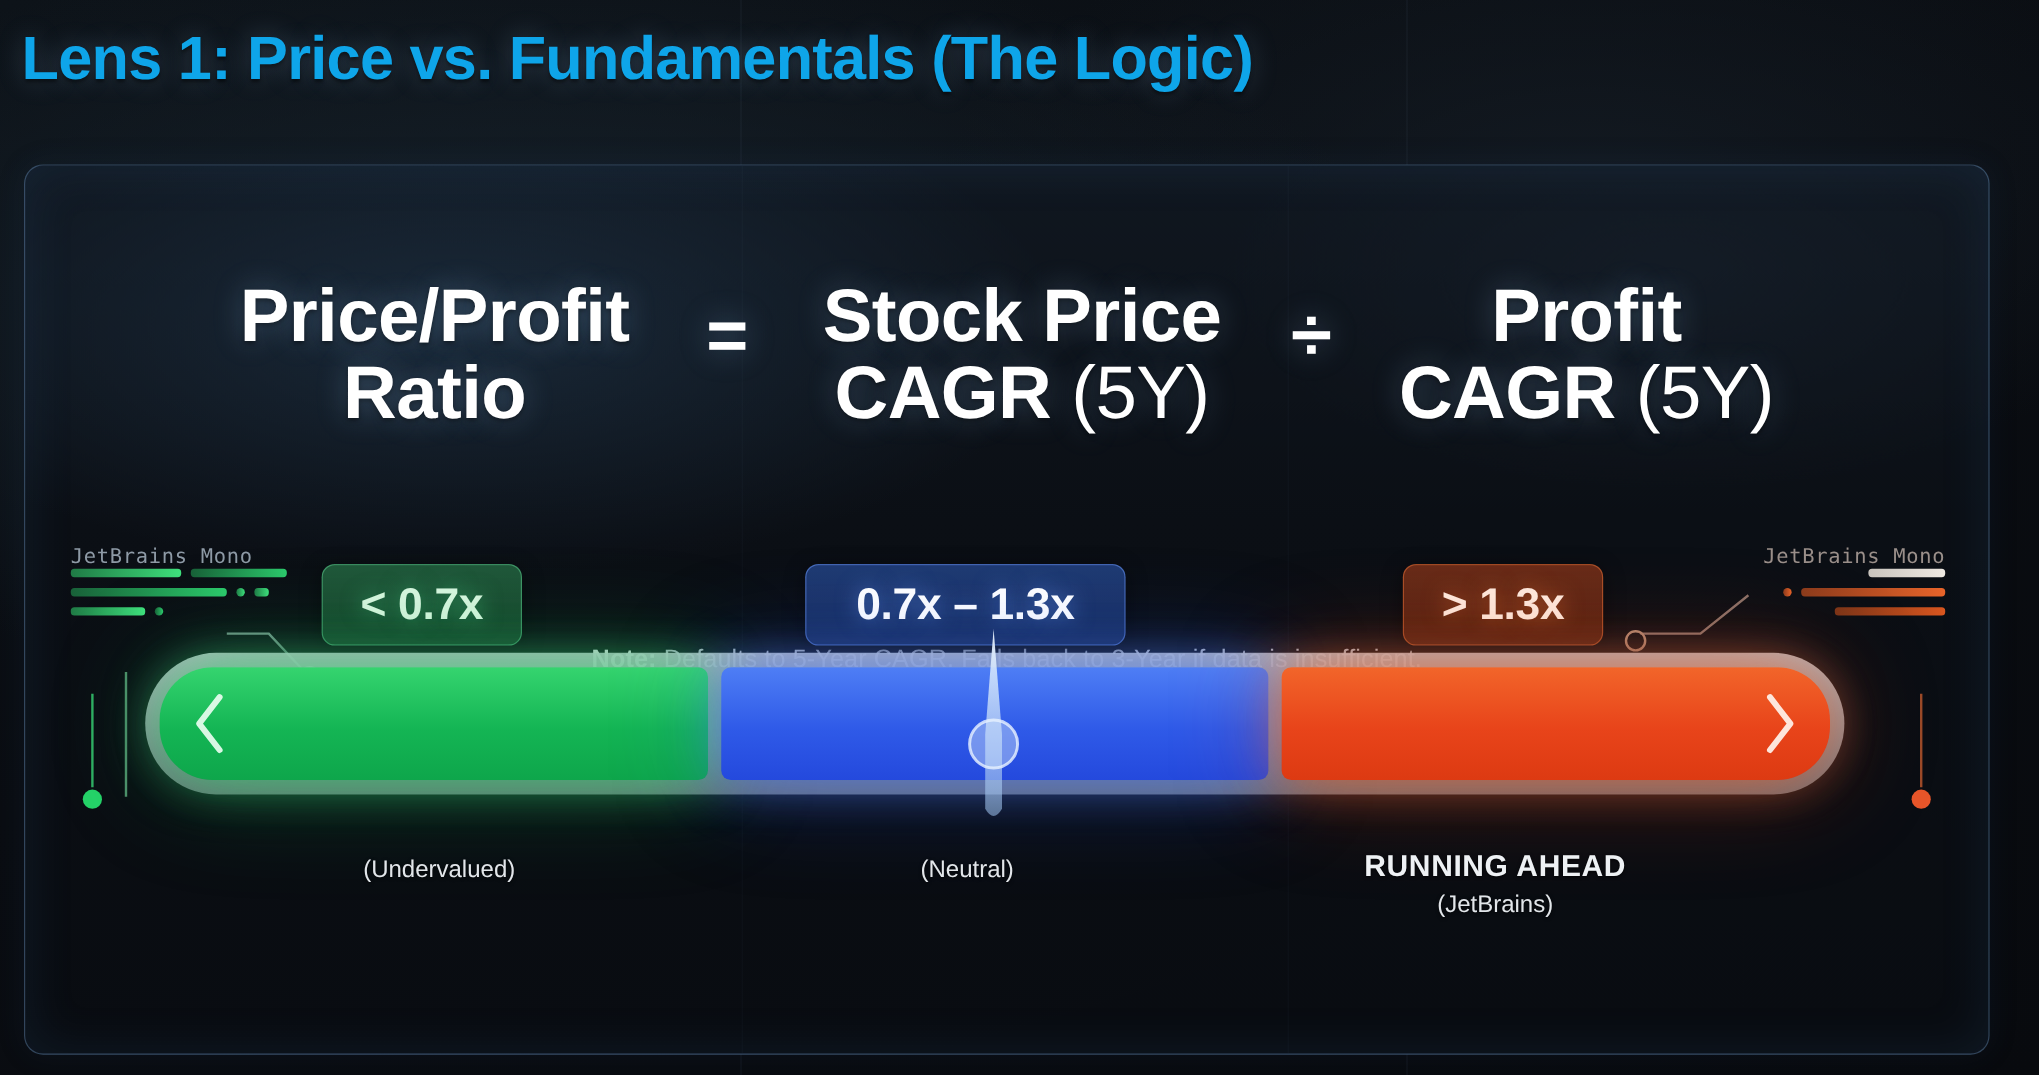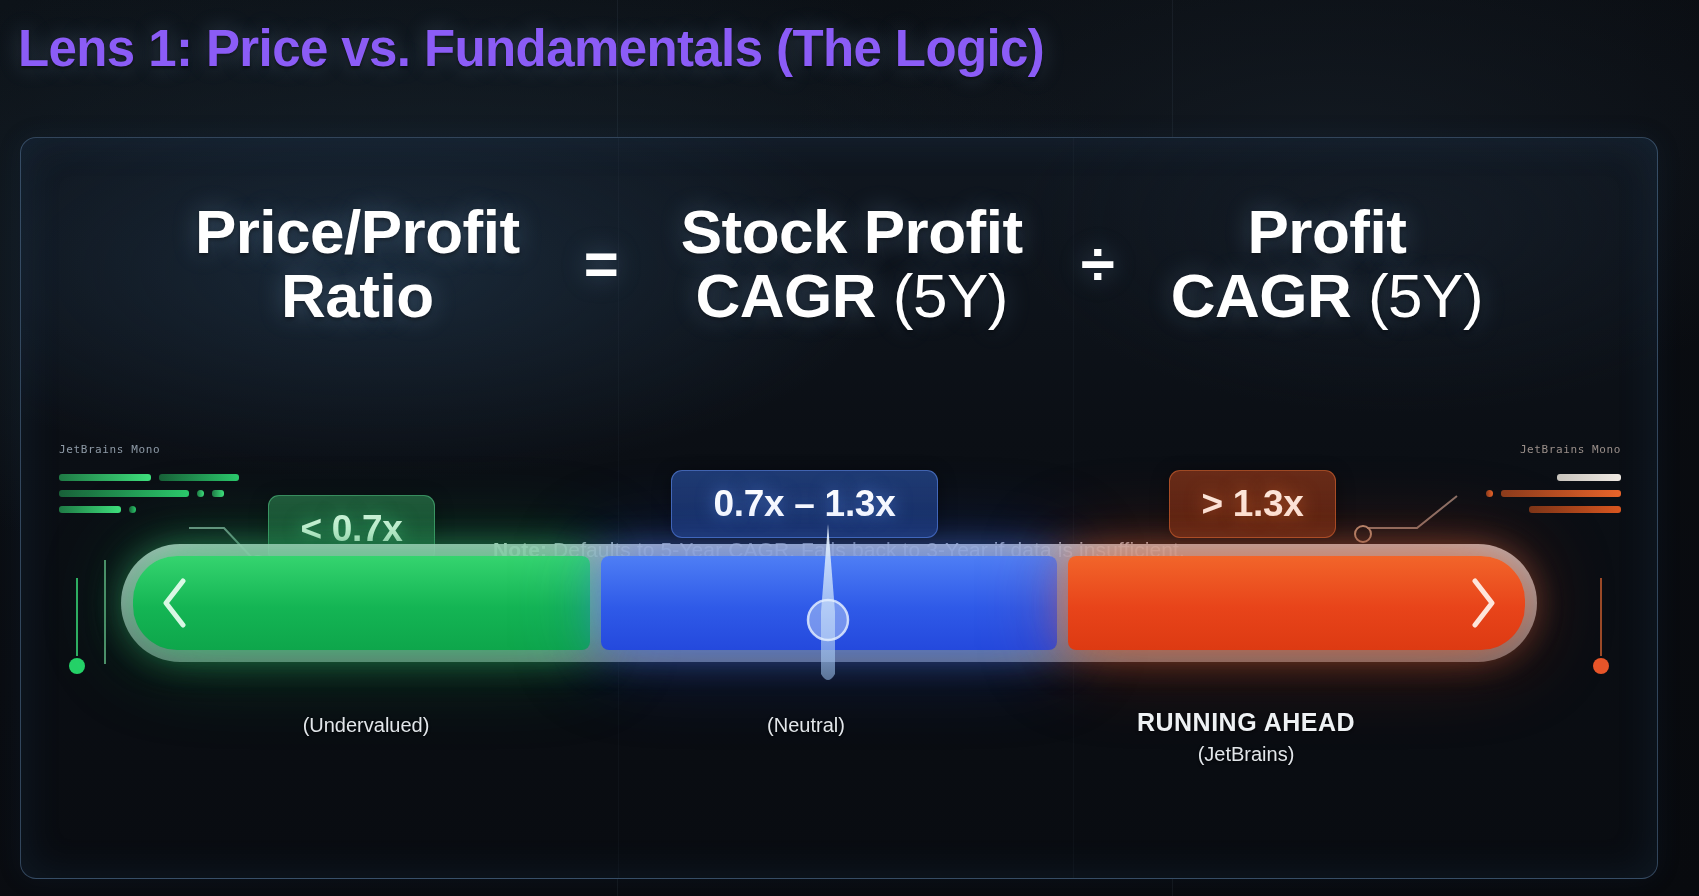--- a/index.html
+++ b/index.html
@@ -12,21 +12,21 @@
       linear-gradient(160deg,#0d1319 0%, #0a0d12 45%, #080a0e 100%);
   }
   
   .seam{position:absolute;top:0;bottom:0;width:1px;background:rgba(150,180,210,.07);pointer-events:none;}
   .seam.a{left:617px}.seam.b{left:1172px}
 
   
   .title{
     position:absolute;left:18px;top:19px;
     font-size:51px;font-weight:700;letter-spacing:-.6px;
-    color:#8b5cf6;white-space:nowrap;
+    color:#0ea5e9;white-space:nowrap;
     text-shadow:0 0 22px rgba(150,190,230,.28),0 2px 3px rgba(0,0,0,.65);
   }
 
   
   .card{
     position:absolute;left:20px;top:137px;width:1636px;height:740px;
     border:1px solid rgba(108,150,196,.42);border-radius:16px;
     background:
       radial-gradient(780px 320px at 22% 18%, rgba(35,58,80,.55) 0%, rgba(14,19,26,0) 65%),
       radial-gradient(620px 300px at 84% 12%, rgba(24,34,46,.5) 0%, rgba(12,16,22,0) 62%),
@@ -38,39 +38,40 @@
   
   .formula{
     position:absolute;left:0;right:0;top:62px;
     display:flex;align-items:center;justify-content:center;gap:0px;
     color:#ffffff;
   }
   .f-term{
     text-align:center;line-height:1.03;font-weight:700;font-size:62px;
     letter-spacing:-.5px;
     text-shadow:0 0 26px rgba(150,195,240,.30),0 2px 4px rgba(0,0,0,.6);
+    margin-top:32px;
   }
   .f-term .thin{font-weight:400;}
   .f-op{
     font-size:60px;font-weight:700;line-height:1;
     text-shadow:0 0 26px rgba(150,195,240,.35);
   }
   .op-eq{margin:0 62px 0 64px;}
   .op-div{margin:0 56px 0 58px;font-size:62px;}
 
   
   .note{
     position:absolute;left:0;right:0;top:400px;text-align:center;
     font-size:21px;color:#c8ced6;letter-spacing:.1px;
     text-shadow:0 1px 2px rgba(0,0,0,.7);
   }
   .note b{color:#f2f4f7;font-weight:700;}
 
   
-  .deco{position:absolute;font-family:"DejaVu Sans Mono", monospace;font-size:11px;letter-spacing:.6px;}
+  .deco{position:absolute;font-family:"DejaVu Sans Mono", monospace;font-size:17px;letter-spacing:.6px;margin-top:11px;}
   .deco.left{left:38px;top:305px;color:#8e9aa6;}
   .deco.right{right:36px;top:305px;color:#9a8f8a;}
   .bars{position:absolute;display:flex;flex-direction:column;gap:9px;}
   .bars.left{left:38px;top:336px;align-items:flex-start;}
   .bars.right{right:36px;top:336px;align-items:flex-end;}
   .bar{height:7px;border-radius:3px;}
   .row{display:flex;gap:8px;align-items:center;}
   .dot{width:7px;height:7px;border-radius:50%;}
   .g1{background:linear-gradient(90deg,#1f7a45,#3fe07d);}
   .g2{background:linear-gradient(90deg,#186038,#2cc96c);}
@@ -84,21 +85,20 @@
   .badge{
     position:absolute;top:0;height:66px;display:flex;align-items:center;justify-content:center;
     border-radius:11px;font-size:37px;font-weight:700;letter-spacing:-.3px;
     box-shadow:0 4px 18px rgba(0,0,0,.45);
   }
   .badge.green{
     left:247px;width:165px;color:#d8f5df;
     background:linear-gradient(180deg,rgba(34,92,60,.95),rgba(22,68,44,.92));
     border:1px solid rgba(90,200,140,.55);
     text-shadow:0 0 18px rgba(80,230,150,.55);
-    margin-top:25px;
   }
   .badge.blue{
     left:650px;width:265px;color:#ffffff;
     background:linear-gradient(180deg,rgba(33,62,120,.95),rgba(24,46,98,.92));
     border:1px solid rgba(96,140,235,.6);
     text-shadow:0 0 18px rgba(110,160,255,.6);
   }
   .badge.orange{
     left:1148px;width:165px;color:#fdeadf;
     background:linear-gradient(180deg,rgba(110,46,25,.95),rgba(86,34,18,.92));
@@ -159,21 +159,21 @@
   <div class="seam a" style="left:597px;opacity:.55"></div>
   <div class="seam b" style="left:1052px;opacity:.55"></div>
 
   <div class="formula">
     <div class="f-term">
       <div>Price/Profit</div>
       <div>Ratio</div>
     </div>
     <div class="f-op op-eq">=</div>
     <div class="f-term">
-      <div>Stock Profit</div>
+      <div>Stock Price</div>
       <div>
         <span>CAGR</span>
         <span class="thin">(5Y)</span>
       </div>
     </div>
     <div class="f-op op-div">÷</div>
     <div class="f-term">
       <div>Profit</div>
       <div>
         <span>CAGR</span>

